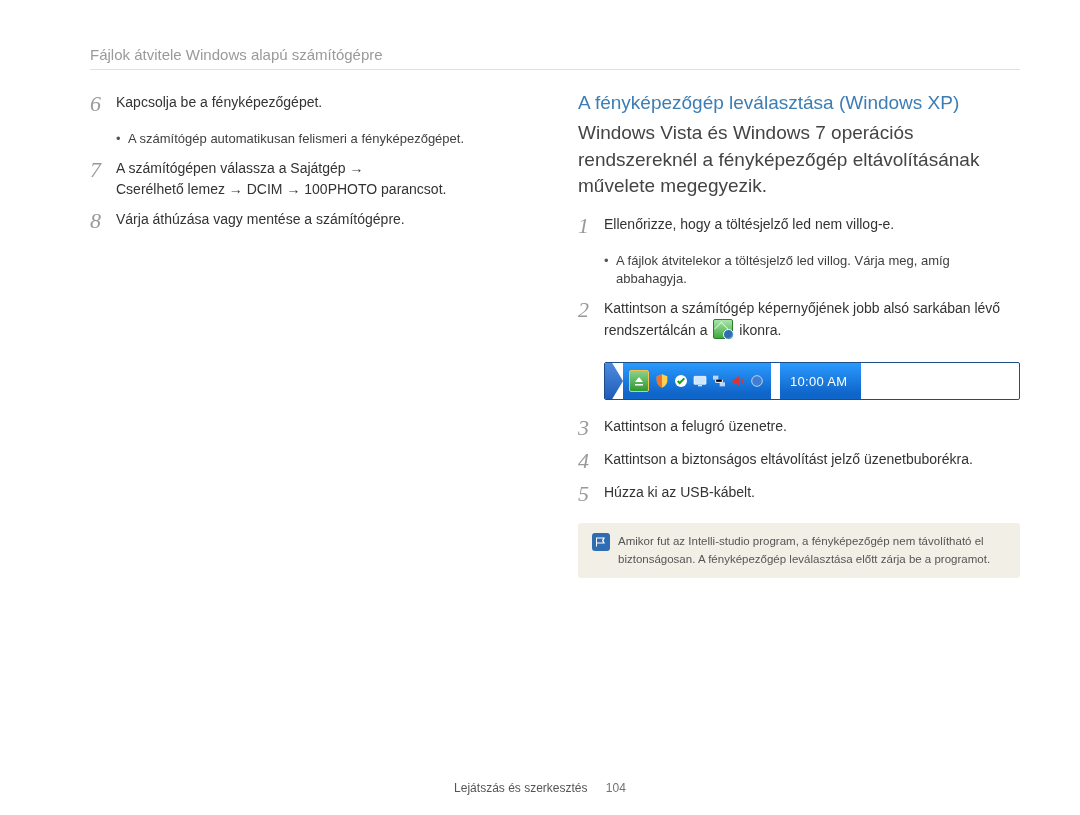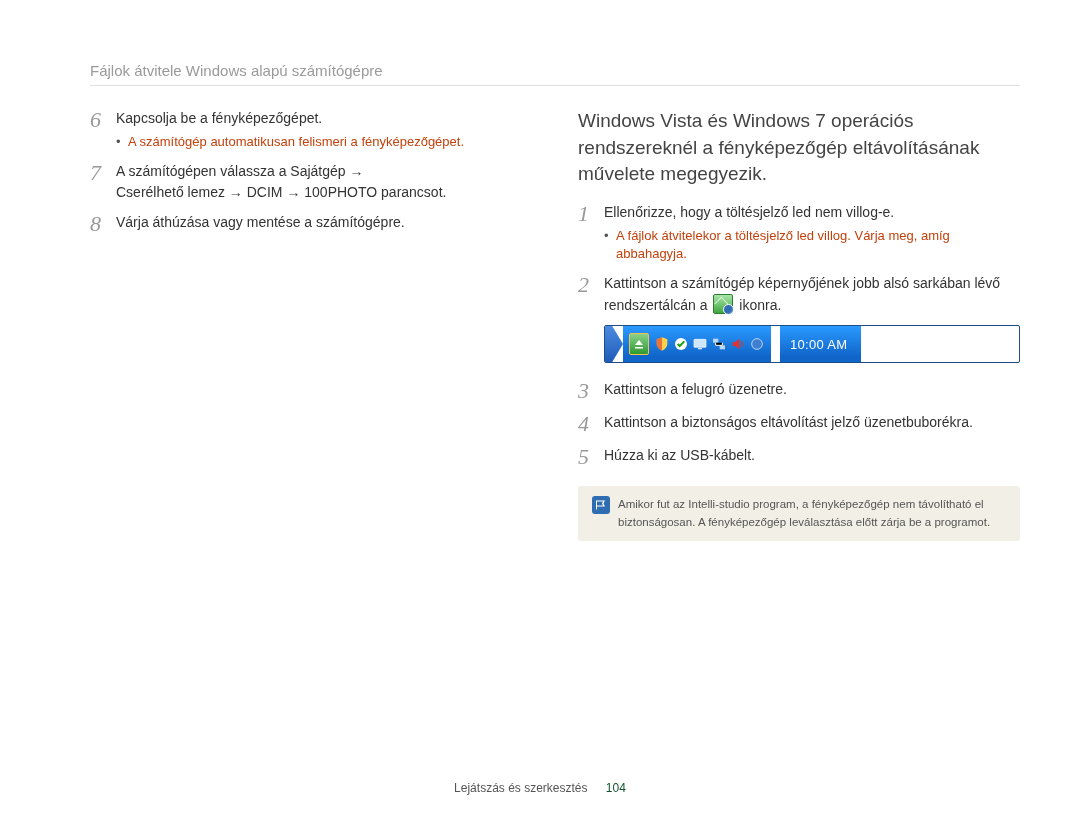--- a/index.html
+++ b/index.html
@@ -6,21 +6,21 @@
     margin: 0;
     padding: 0;
     width: 1080px;
     height: 815px;
     background: #fff;
     font-family: Arial, Helvetica, sans-serif;
     color: #333;
   }
   .page {
     box-sizing: border-box;
-    padding: 62px 60px 0 90px;
+    padding: 46px 60px 0 90px;
     position: relative;
     height: 100%;
   }
   .header-title {
     color: #9a9a9a;
     font-size: 15px;
     font-weight: 400;
     padding-bottom: 6px;
     border-bottom: 1px solid #e0e0e0;
     margin-bottom: 22px;
@@ -60,23 +60,23 @@
     line-height: 1.05;
   }
   .step-body {
     flex: 1;
     font-size: 14px;
     color: #333;
     line-height: 1.45;
   }
   .step-body .bold { font-weight: 400; }
   .sub-bullet {
-    margin: 5px 0 0 0;
+    margin: 18px 0 0 0;
     font-size: 13px;
-    color: #c2410c;
+    color: #404040;
     padding-left: 12px;
     position: relative;
     line-height: 1.4;
   }
   .sub-bullet::before {
     content: "•";
     position: absolute;
     left: 0;
     top: 0;
     color: #555;
@@ -139,21 +139,21 @@
     width: 9px;
     height: 9px;
     border: 1px solid #fff;
     border-bottom: none;
     border-right: none;
     transform: rotate(45deg) translateY(1px);
     opacity: 0.7;
   }
   
   .taskbar {
-    margin: 10px 0 16px 26px;
+    margin: 22px 0 16px 26px;
     height: 36px;
     display: flex;
     align-items: stretch;
     border: 1px solid #1d4c86;
     border-radius: 2px;
     overflow: hidden;
     font-size: 12px;
     box-shadow: inset 0 12px 12px rgba(255,255,255,0.15);
   }
   .taskbar .wedge {
@@ -205,21 +205,21 @@
   }
   .footer {
     position: absolute;
     bottom: 20px;
     left: 0;
     width: 100%;
     text-align: center;
     font-size: 12px;
     color: #555;
   }
-  .footer .pg { color: #14532d; margin-left: 15px; }
+  .footer .pg { color: #737373; margin-left: 15px; }
   .arrow { font-family: Arial; }
 </style>
 </head>
 <body>
 
 <div class="page">
 
   <div class="header-title">Fájlok átvitele Windows alapú számítógépre</div>
 
   <div class="columns">
@@ -246,20 +246,21 @@
 
       <div class="step">
         <div class="step-num">8</div>
         <div class="step-body">Várja áthúzása vagy mentése a számítógépre.</div>
       </div>
 
     </div>
 
     <div class="col">
 
+      <h2 class="section-title">A fényképezőgép leválasztása (Windows XP)</h2>
       <div class="intro">Windows Vista és Windows 7 operációs rendszereknél a fényképezőgép eltávolításának művelete megegyezik.</div>
 
       <div class="step">
         <div class="step-num">1</div>
         <div class="step-body">
           <span>Ellenőrizze, hogy a töltésjelző led nem villog-e.</span>
           <div class="sub-bullet">A fájlok átvitelekor a töltésjelző led villog. Várja meg, amíg abbahagyja.</div>
         </div>
       </div>
 

